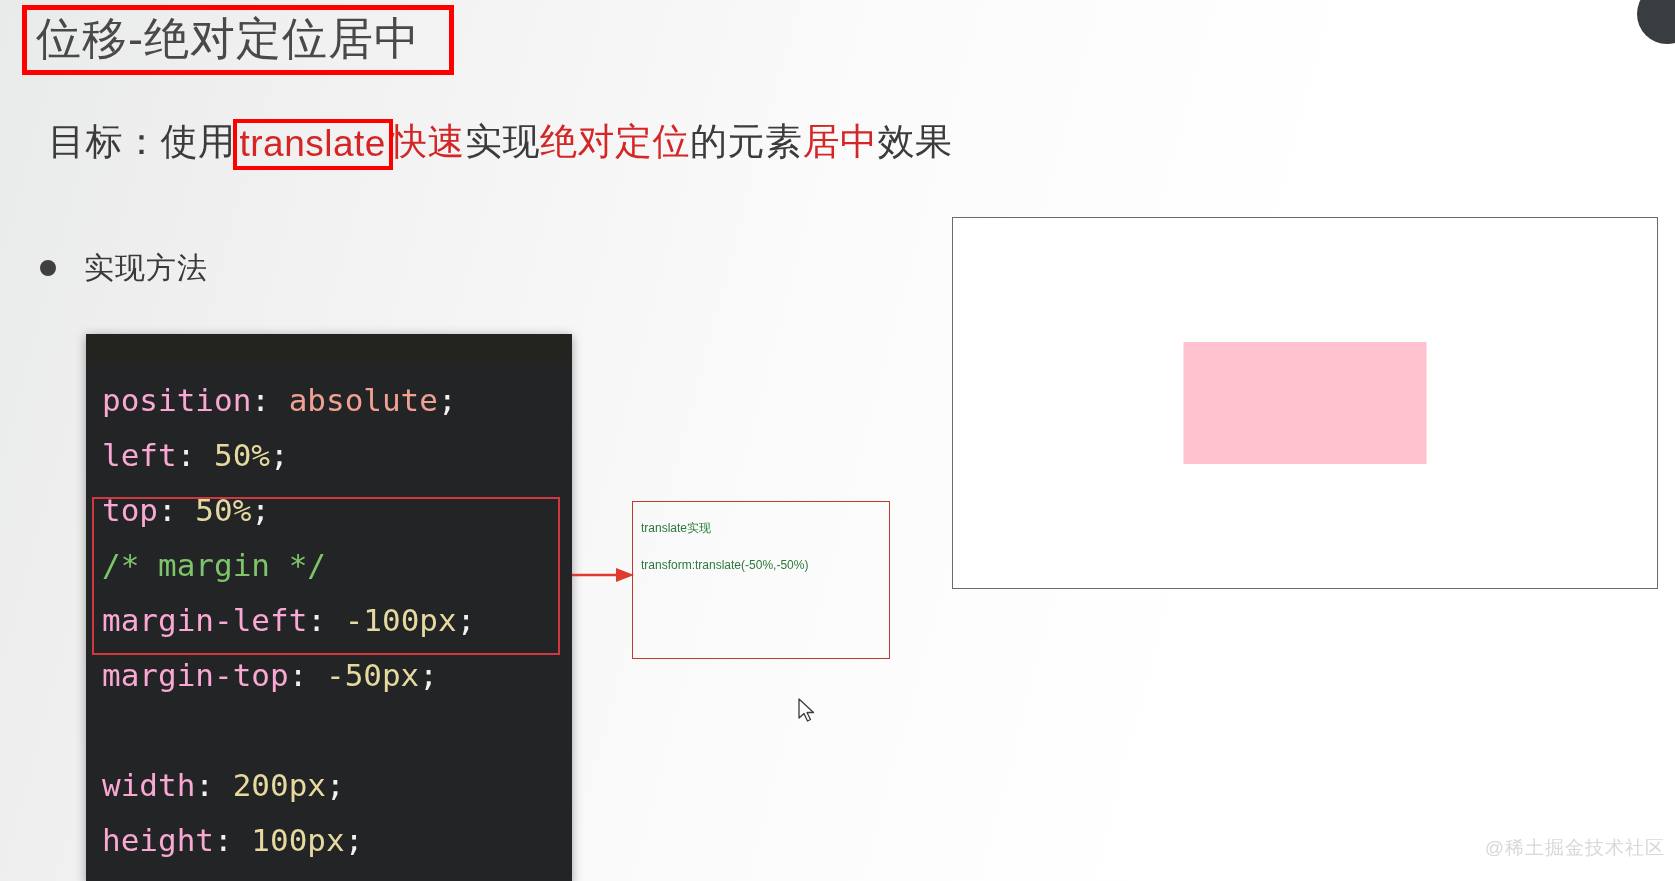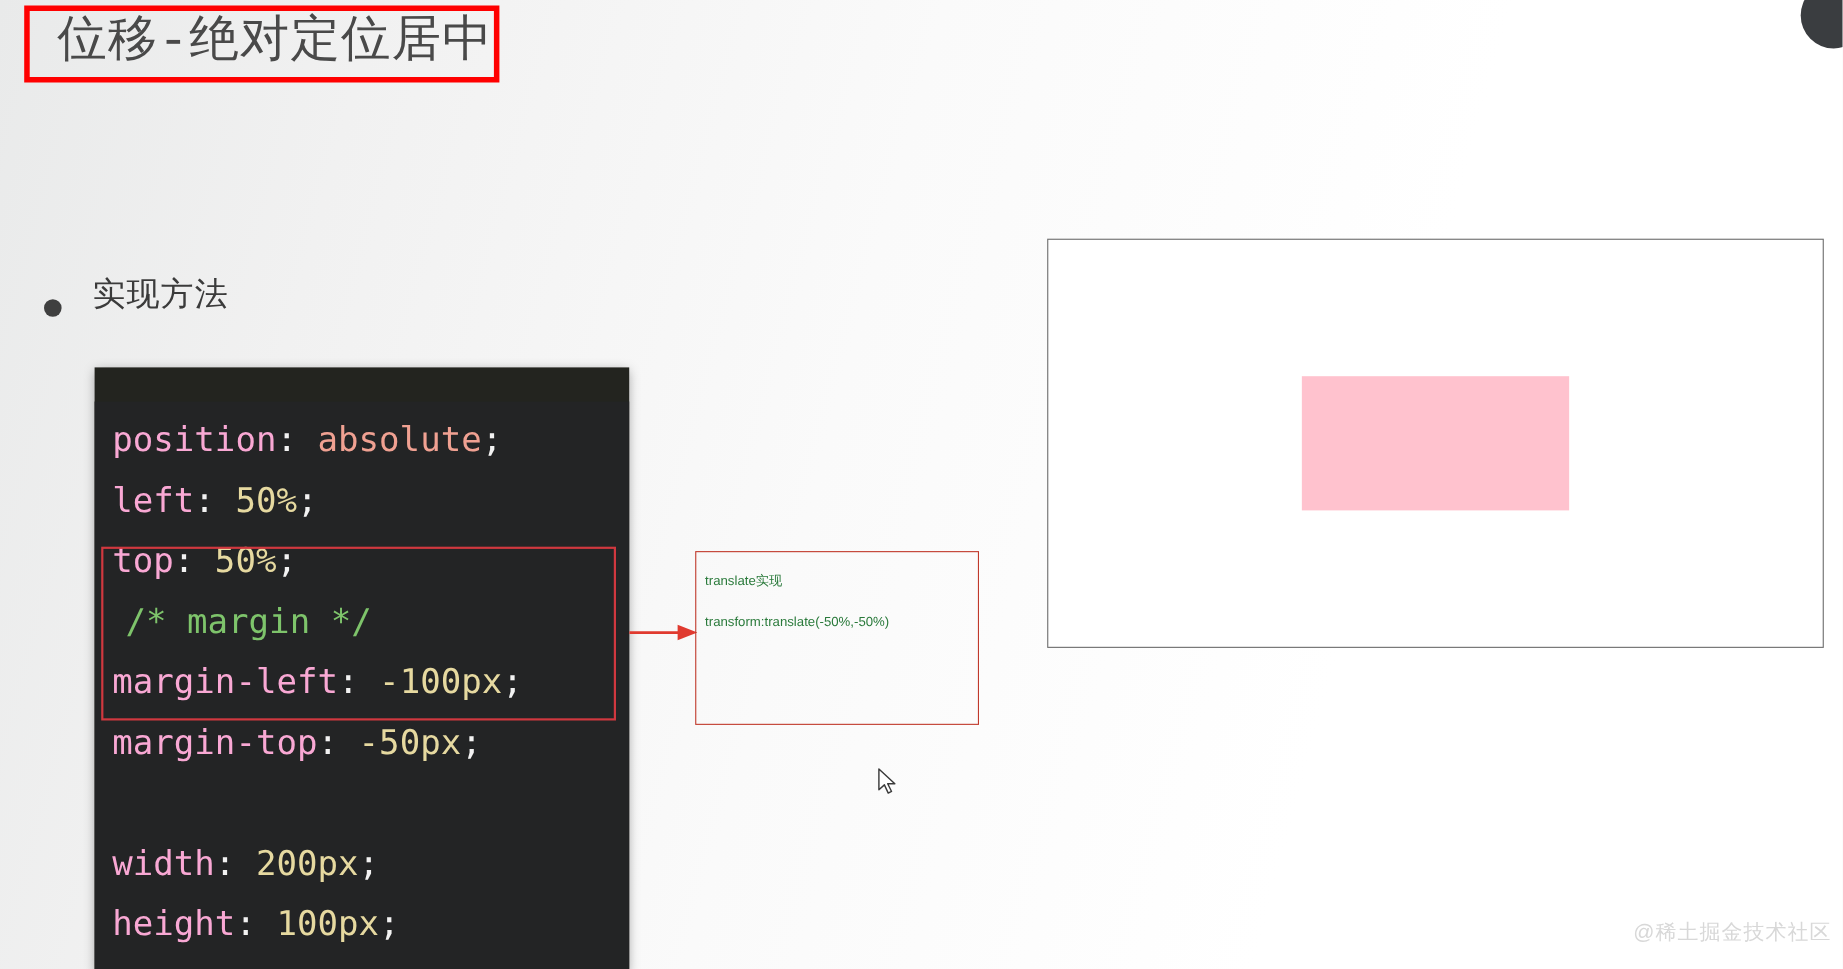--- a/index.html
+++ b/index.html
@@ -37,28 +37,27 @@
     position: absolute;
     left: 22px;
     top: 5px;
     width: 432px;
     height: 70px;
     border: 5px solid #ff0000;
     box-sizing: border-box;
   }
   .title-text {
     position: absolute;
-    left: 52px;
+    left: 36px;
     top: 10px;
     font-size: 45px;
     line-height: 58px;
     color: #494949;
     letter-spacing: 1px;
     white-space: nowrap;
-    font-family: Liberation Mono, monospace;
   }
 
   
   .subtitle {
     position: absolute;
     left: 48px;
     top: 113px;
     font-size: 37px;
     line-height: 58px;
     color: #3b3b3b;
@@ -74,21 +73,21 @@
     position: relative;
     top: 2px;
   }
 
   
   .bullet-row {
     position: absolute;
     left: 40px;
     top: 248px;
     display: flex;
-    align-items: flex-end;
+    align-items: center;
     gap: 28px;
   }
   .bullet-dot {
     width: 16px;
     height: 16px;
     border-radius: 50%;
     background: #3f3f3f;
     flex: none;
   }
   .bullet-label {
@@ -122,21 +121,21 @@
     padding: 8px 0 0 16px;
     box-sizing: border-box;
     overflow: hidden;
     white-space: pre;
   }
   .code-line { height: 55px; }
   .tok-prop  { color: #f9a8d4; }
   .tok-val   { color: #e6d9a0; }
   .tok-kw    { color: #f0a192; margin-top: 44px; }
   .tok-punc  { color: #f2f2f2; }
-  .tok-com   { color: #7ec46b; margin-left: 12px; }
+  .tok-com   { color: #7ec46b; }
 
   
   .code-highlight {
     position: absolute;
     left: 92px;
     top: 497px;
     width: 468px;
     height: 158px;
     border: 2px solid #d0383f;
     box-sizing: border-box;
@@ -230,20 +229,23 @@
 <body>
 
 <div id="slide">
   <div class="page-sheet"></div>
 
   <div class="corner-orb"></div>
 
   <div class="title-wrap"></div>
   <div class="title-text">位移-绝对定位居中</div>
 
+  <div class="subtitle">
+    <span>目标：使用</span><span class="boxed">translate</span><span class="red">快速</span><span>实现</span><span class="red">绝对定位</span><span>的元素</span><span class="red">居中</span><span>效果</span>
+  </div>
 
   <div class="bullet-row">
     <span class="bullet-dot"></span>
     <span class="bullet-label">实现方法</span>
   </div>
 
   <div class="code-shadow"></div>
   <pre class="code-block" id="code-block"><div class="code-line"><span class="tok-prop">position</span><span class="tok-punc">: </span><span class="tok-kw">absolute</span><span class="tok-punc">;</span></div><div class="code-line"><span class="tok-prop">left</span><span class="tok-punc">: </span><span class="tok-val">50%</span><span class="tok-punc">;</span></div><div class="code-line"><span class="tok-prop">top</span><span class="tok-punc">: </span><span class="tok-val">50%</span><span class="tok-punc">;</span></div><div class="code-line"><span class="tok-com">/* margin */</span></div><div class="code-line"><span class="tok-prop">margin-left</span><span class="tok-punc">: </span><span class="tok-val">-100px</span><span class="tok-punc">;</span></div><div class="code-line"><span class="tok-prop">margin-top</span><span class="tok-punc">: </span><span class="tok-val">-50px</span><span class="tok-punc">;</span></div><div class="code-line">&nbsp;</div><div class="code-line"><span class="tok-prop">width</span><span class="tok-punc">: </span><span class="tok-val">200px</span><span class="tok-punc">;</span></div><div class="code-line"><span class="tok-prop">height</span><span class="tok-punc">: </span><span class="tok-val">100px</span><span class="tok-punc">;</span></div></pre>
   <div class="code-highlight"></div>
 

